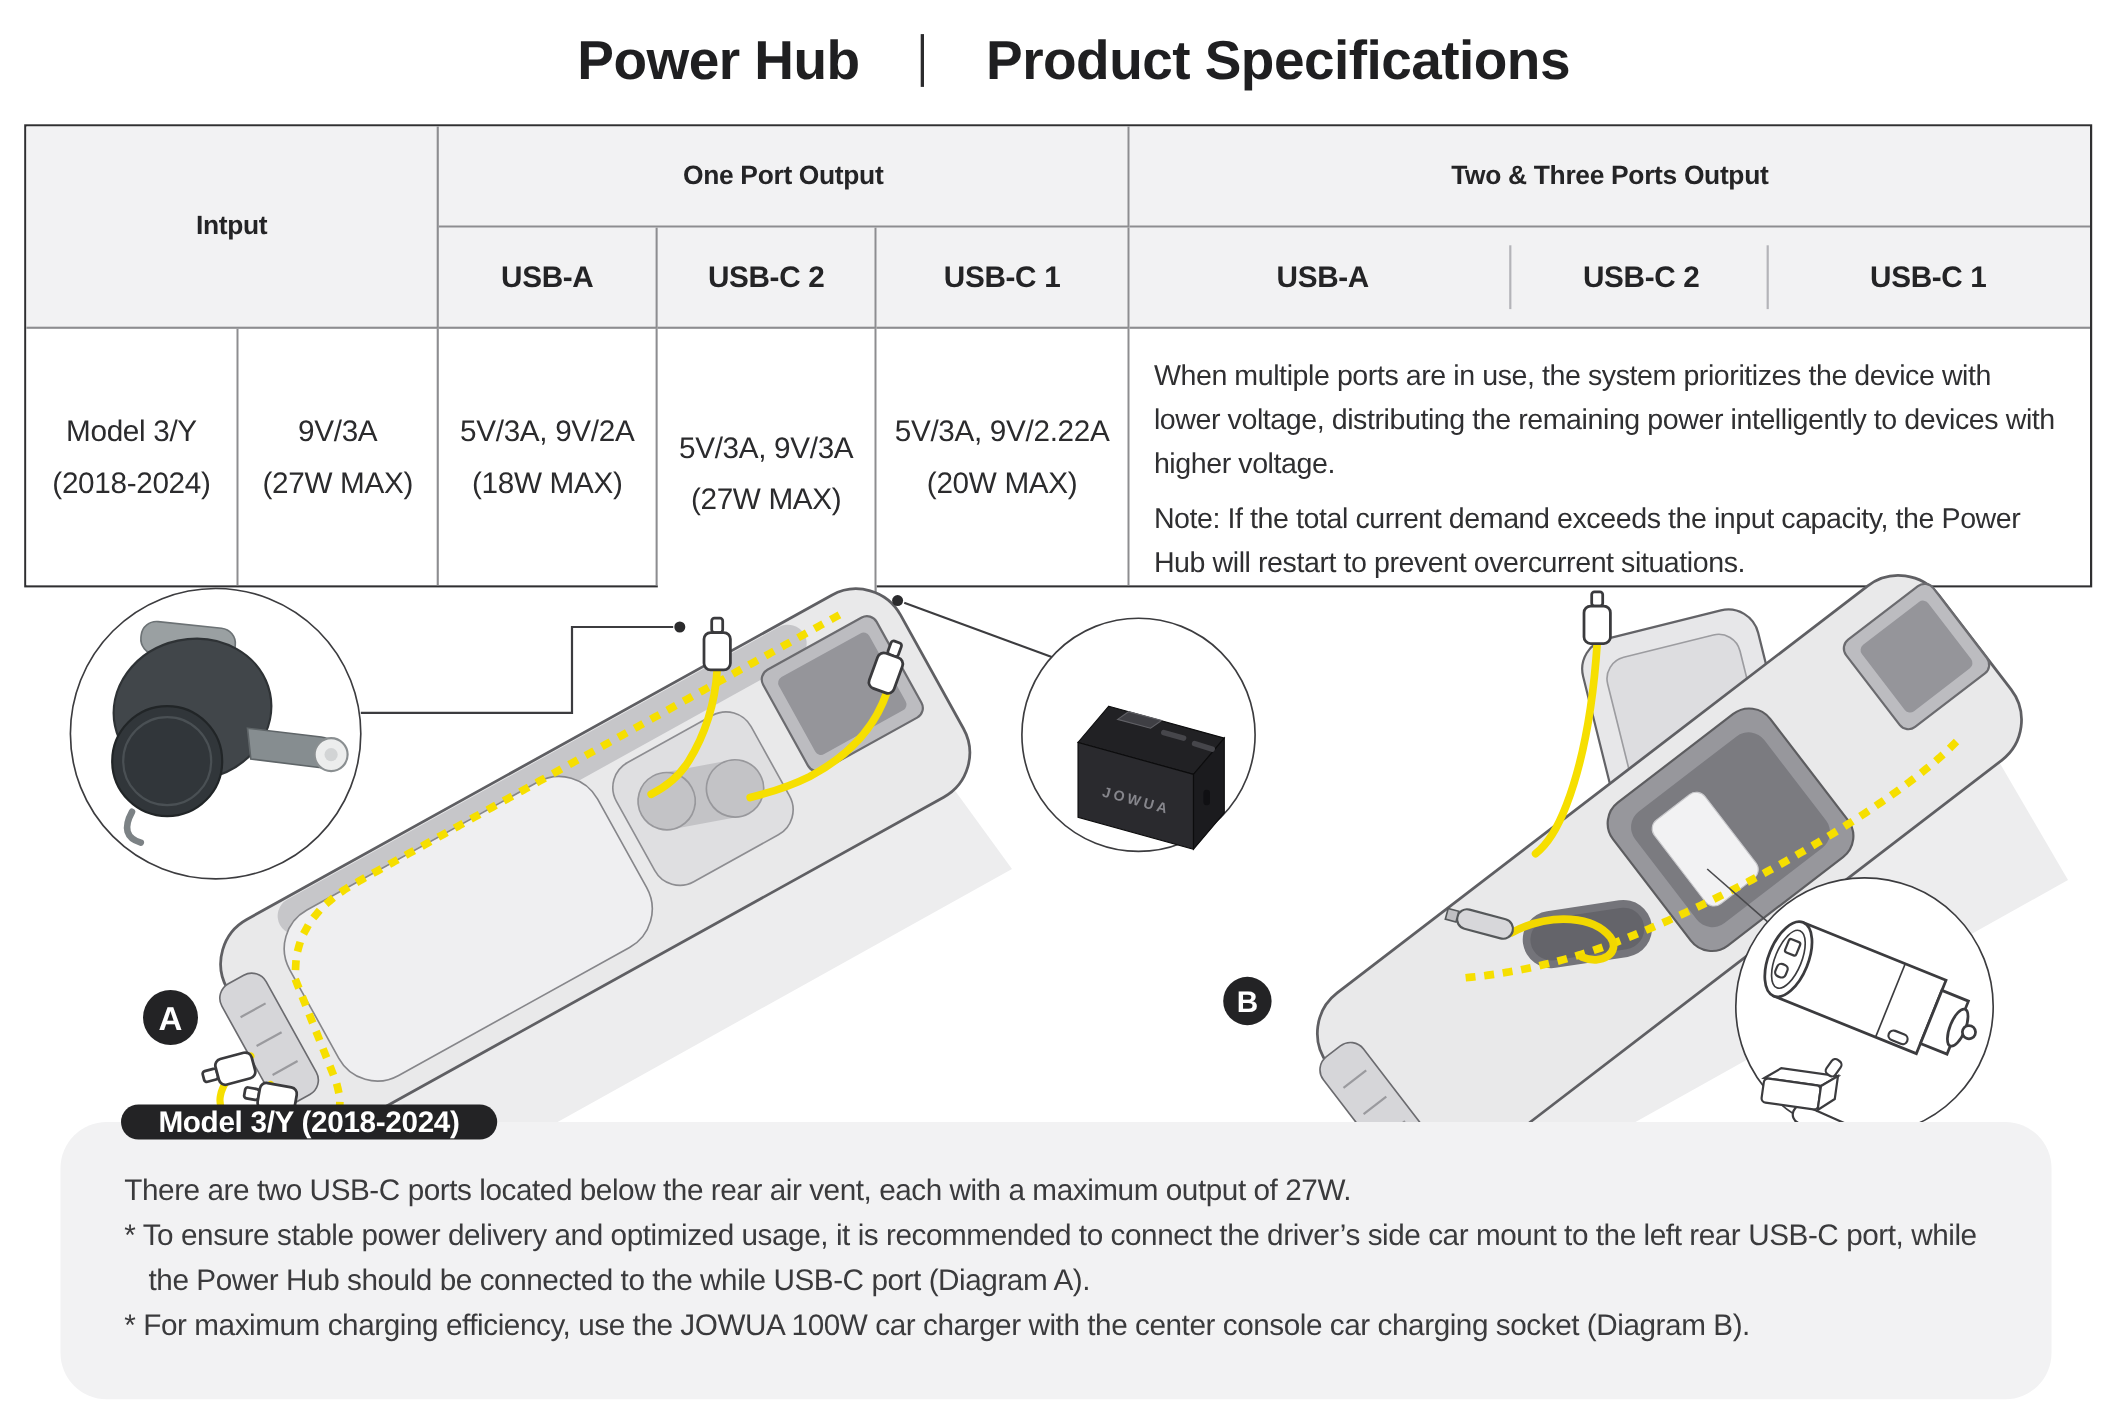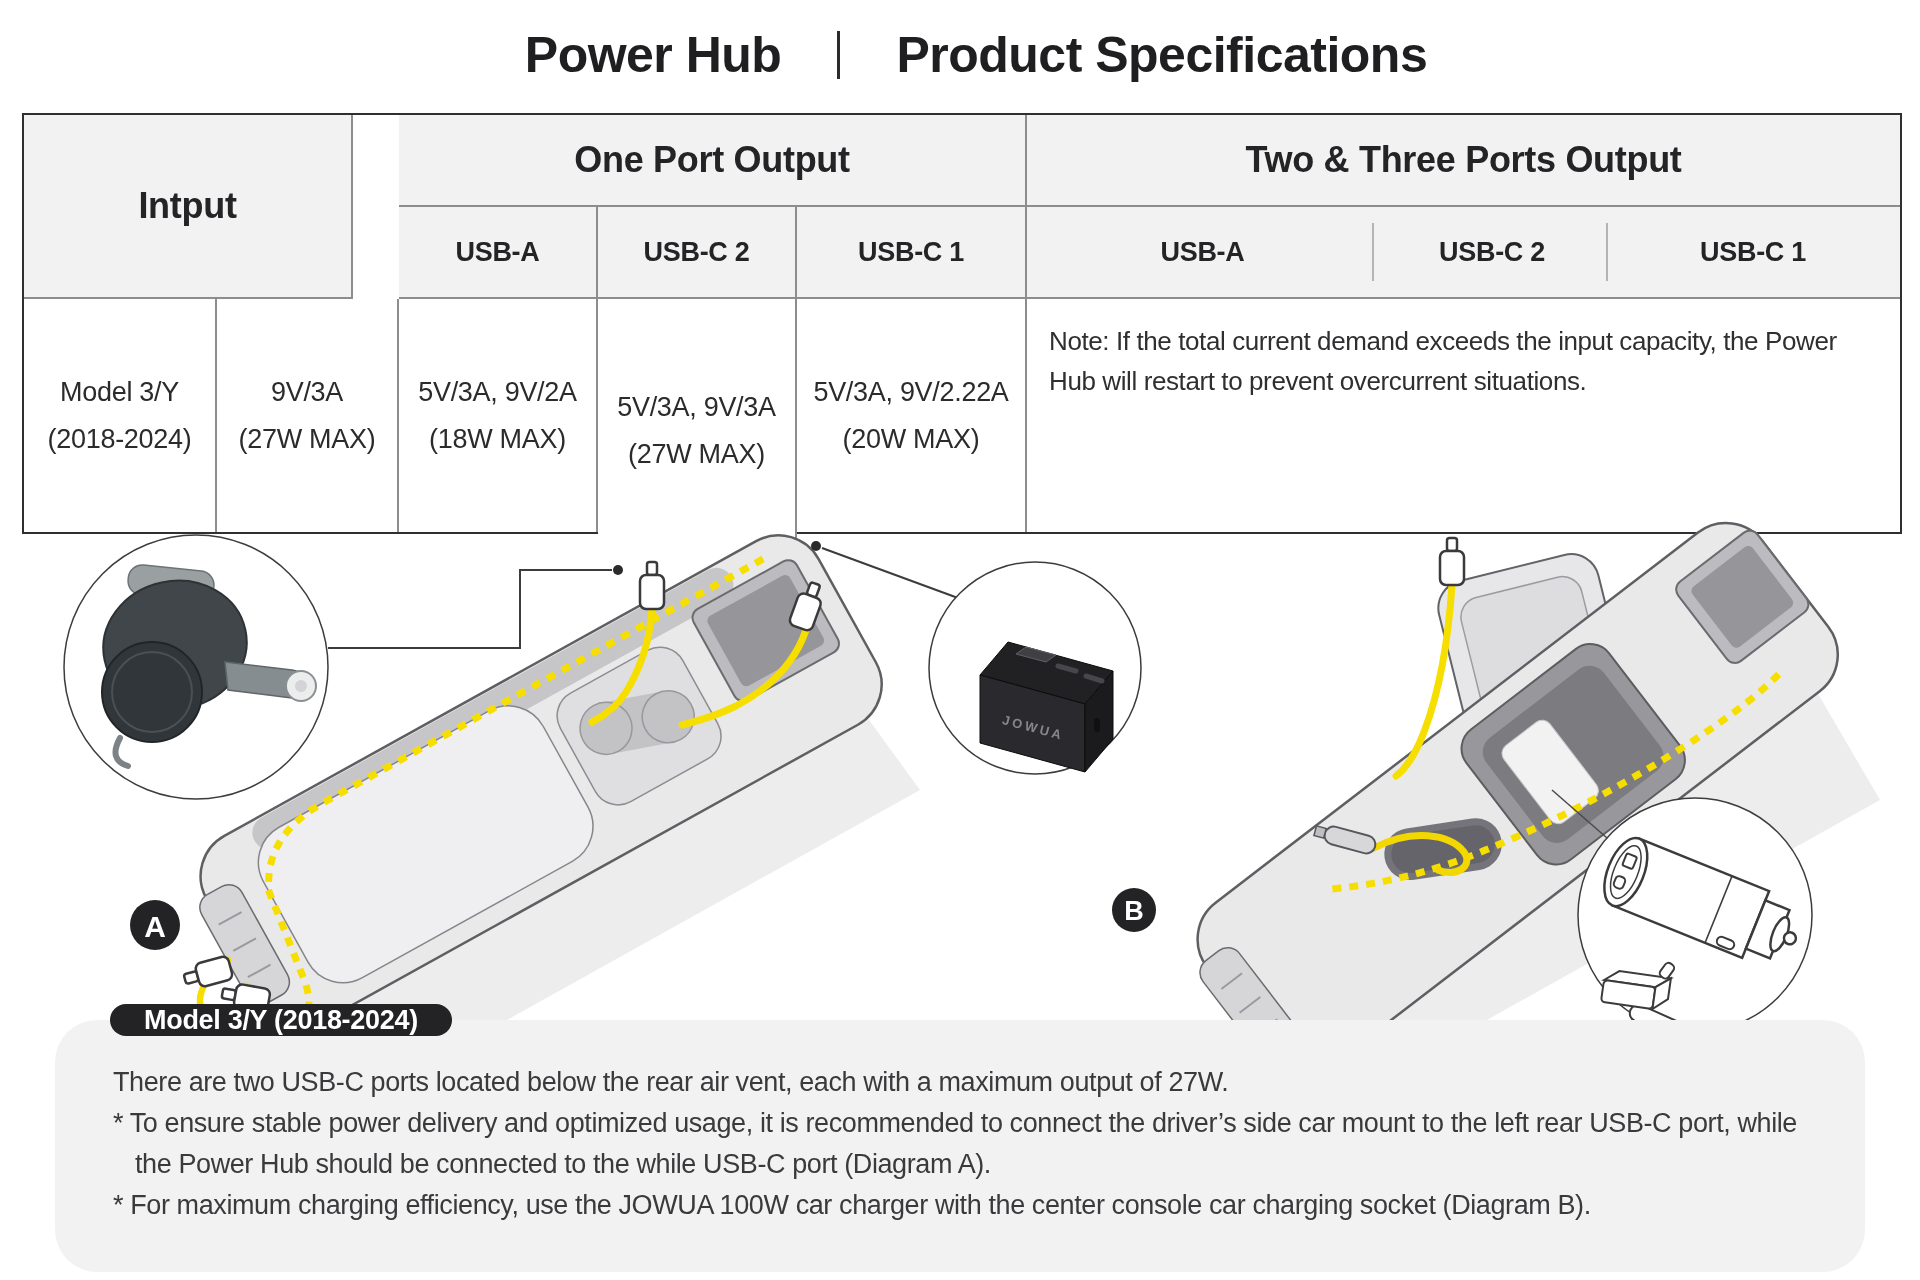--- a/index.html
+++ b/index.html
@@ -14,21 +14,21 @@
 
   
   .tbl{position:absolute;left:22px;top:113px;width:1876px;height:417px;
        border:2.5px solid #2f2f31;box-sizing:content-box;background:#fff;}
   .cell{position:absolute;box-sizing:border-box;background:#f2f2f3;
         display:flex;align-items:center;justify-content:center;
         border-right:2px solid #8d8d90;border-bottom:2px solid #8d8d90;}
   .cell.nbr{border-right:none;}
   .cell.nbb{border-bottom:none;}
   .cell.data{background:#ffffff;}
-  .hdr{font-size:36px;font-weight:700;color:#242426;letter-spacing:-0.3px;}
+  .hdr{font-size:24px;font-weight:700;color:#242426;letter-spacing:-0.3px;}
   .sub{font-size:27px;font-weight:700;color:#242426;letter-spacing:-0.3px;}
   .val{flex-direction:column;gap:16px;font-size:27px;color:#2b2b2d;letter-spacing:-0.3px;}
   .val span{display:block;text-align:center;}
   .subgroup{display:flex;align-items:center;}
   .subgroup .seg{display:flex;align-items:center;justify-content:center;height:100%;}
   .pdiv{position:absolute;top:16px;width:2px;height:58px;background:#b4b4b8;}
   .multi{align-items:flex-start;justify-content:flex-start;flex-direction:column;
          padding:12px 26px 0 22px;font-size:26px;line-height:40px;color:#2f2f31;
          letter-spacing:-0.4px;text-align:left;}
   .multi p{margin:10px 0 0 0;}
@@ -49,21 +49,21 @@
 </head>
 <body>
 
 <header class="title">
   <span>Power Hub</span>
   <span class="tdiv"></span>
   <span>Product Specifications</span>
 </header>
 
 <div class="tbl">
-  <div class="cell hdr" style="left:0;top:0;width:329px;height:184px">
+  <div class="cell hdr" style="left:0;top:0;width:375px;height:184px">
     <span>Intput</span>
   </div>
   <div class="cell hdr" style="left:375px;top:0;width:628px;height:92px">
     <span>One Port Output</span>
   </div>
   <div class="cell hdr nbr" style="left:1003px;top:0;width:873px;height:92px">
     <span>Two &amp; Three Ports Output</span>
   </div>
 
   <div class="cell sub" style="left:375px;top:92px;width:199px;height:92px">
@@ -104,20 +104,21 @@
   </div>
   <div class="cell data val nbb" style="left:574px;top:184px;width:199px;height:263px">
     <span>5V/3A, 9V/3A</span>
     <span>(27W MAX)</span>
   </div>
   <div class="cell data val nbb" style="left:773px;top:184px;width:230px;height:233px">
     <span>5V/3A, 9V/2.22A</span>
     <span>(20W MAX)</span>
   </div>
   <div class="cell data multi nbr nbb" style="left:1003px;top:184px;width:873px;height:233px">
+    <p>When multiple ports are in use, the system prioritizes the device with lower voltage, distributing the remaining power intelligently to devices with higher voltage.</p>
     <p>Note: If the total current demand exceeds the input capacity, the Power Hub will restart to prevent overcurrent situations.</p>
   </div>
 </div>
 
 <svg class="diagram" viewBox="0 0 1920 600">
 
   <polygon points="350,560 840,240 920,350 480,595" fill="#ededee"></polygon>
   <polygon points="1300,580 1810,240 1880,360 1460,595" fill="#ededee"></polygon>
 
   <g transform="translate(235,510) rotate(-29)">

